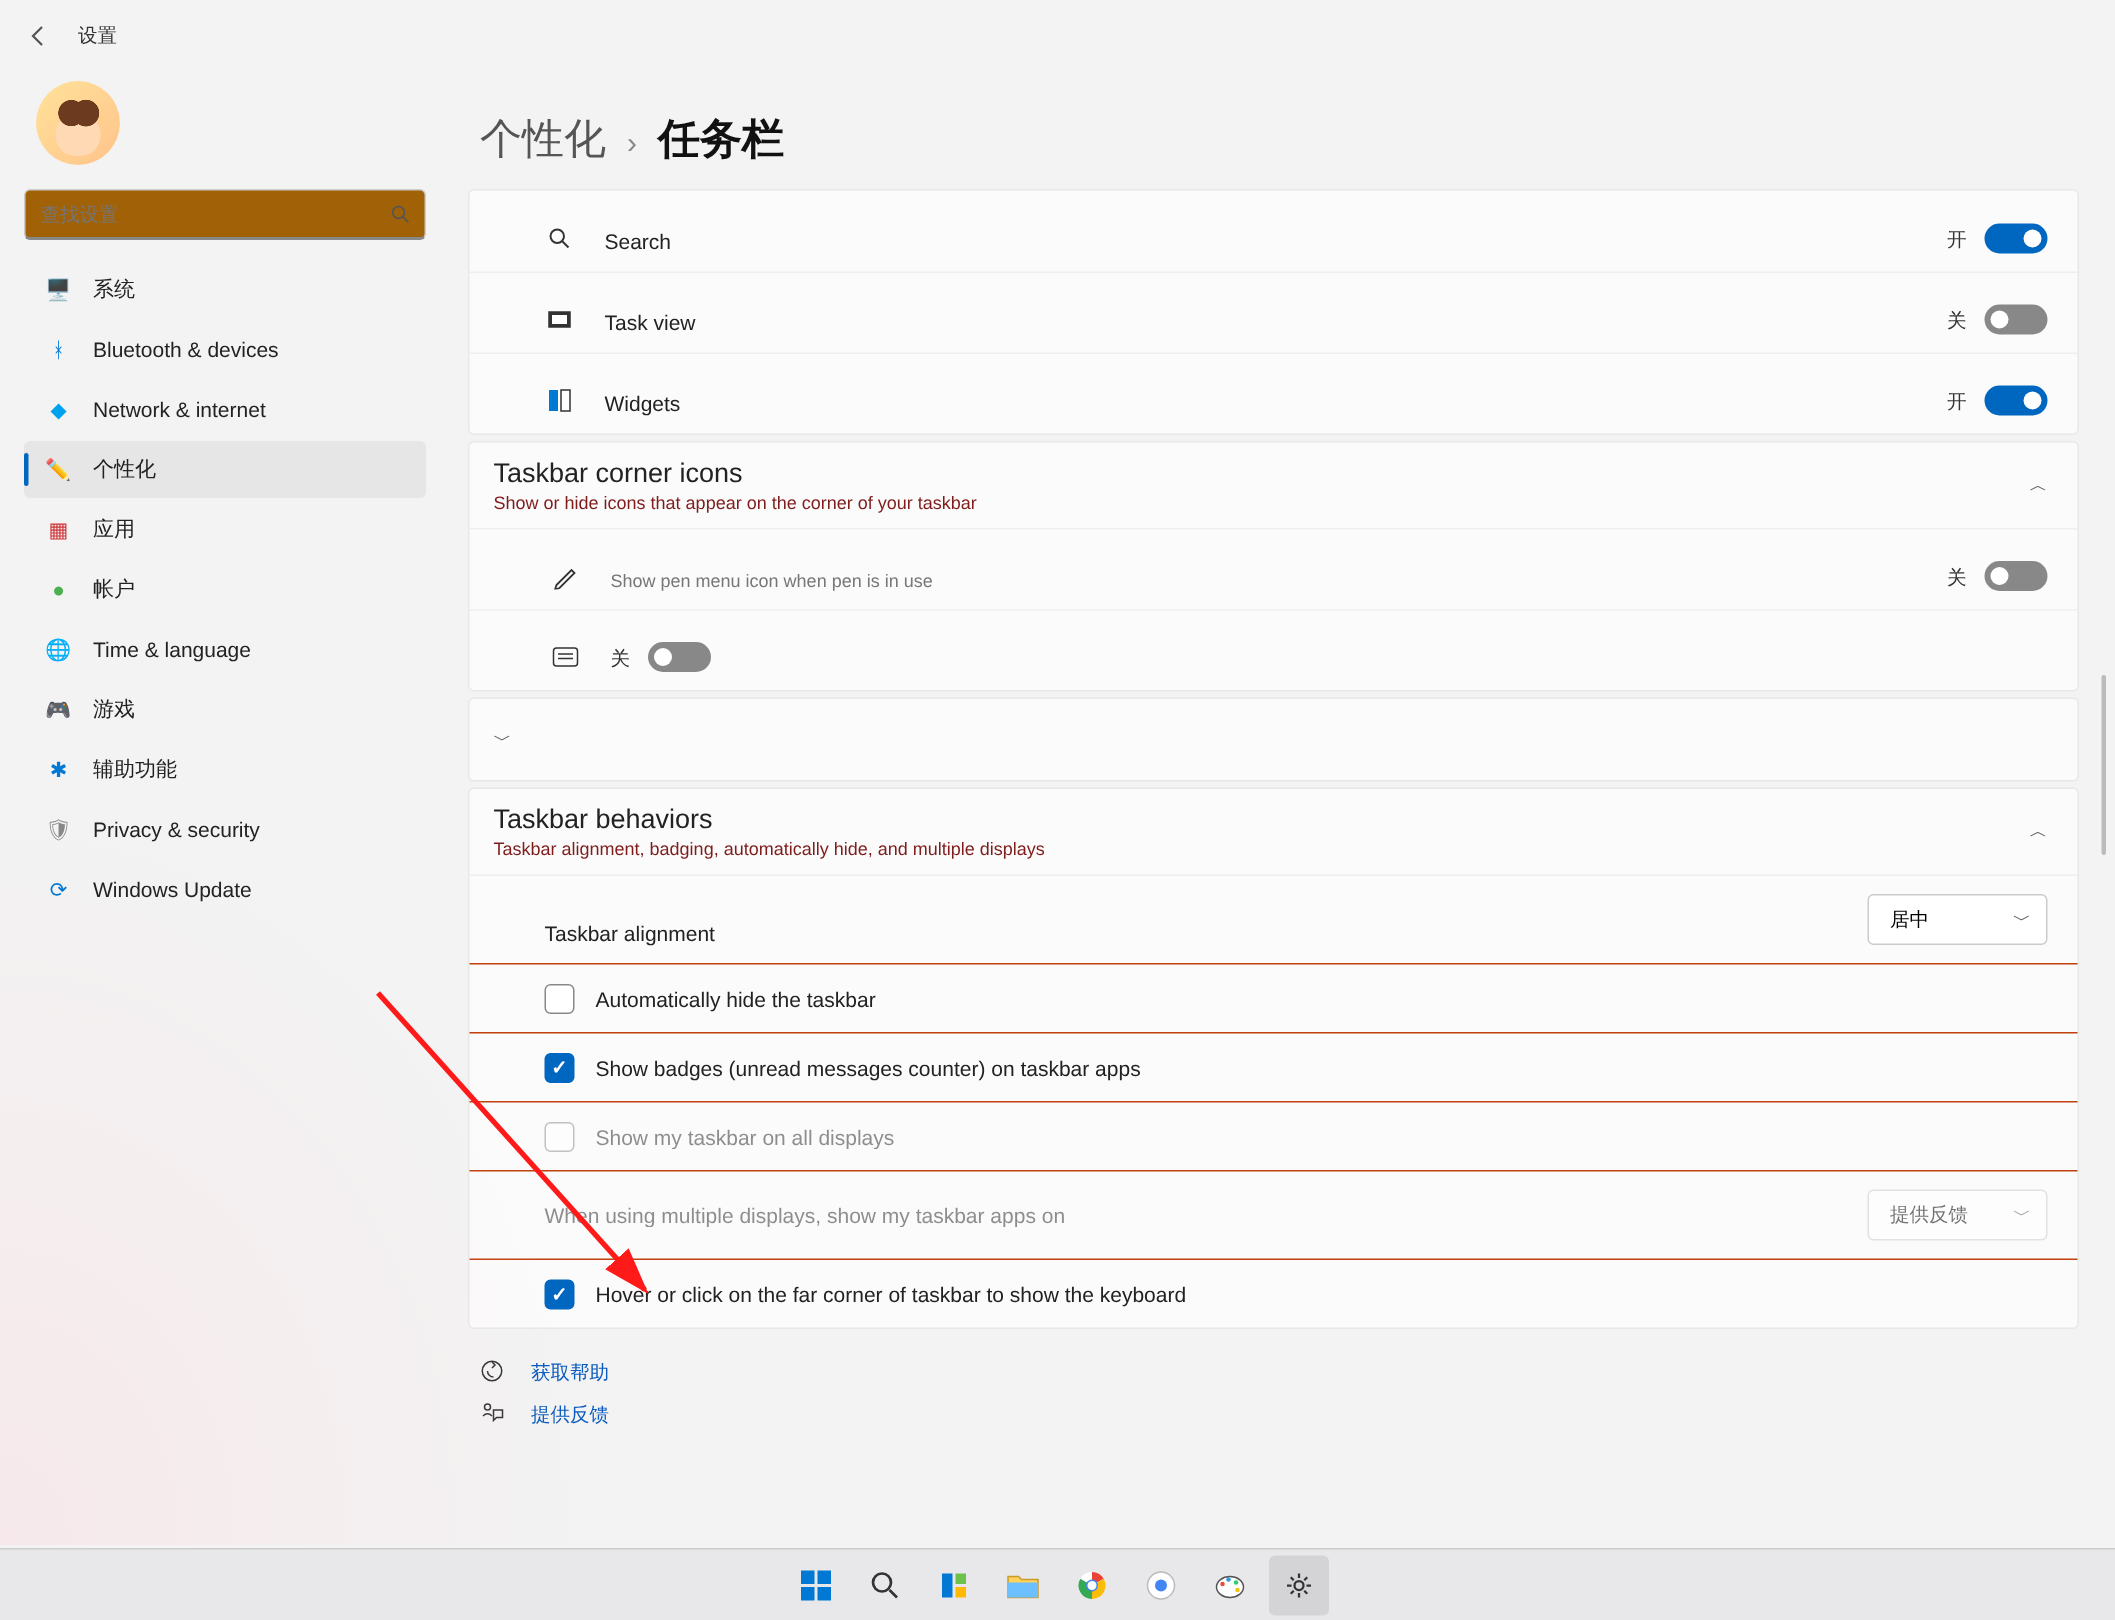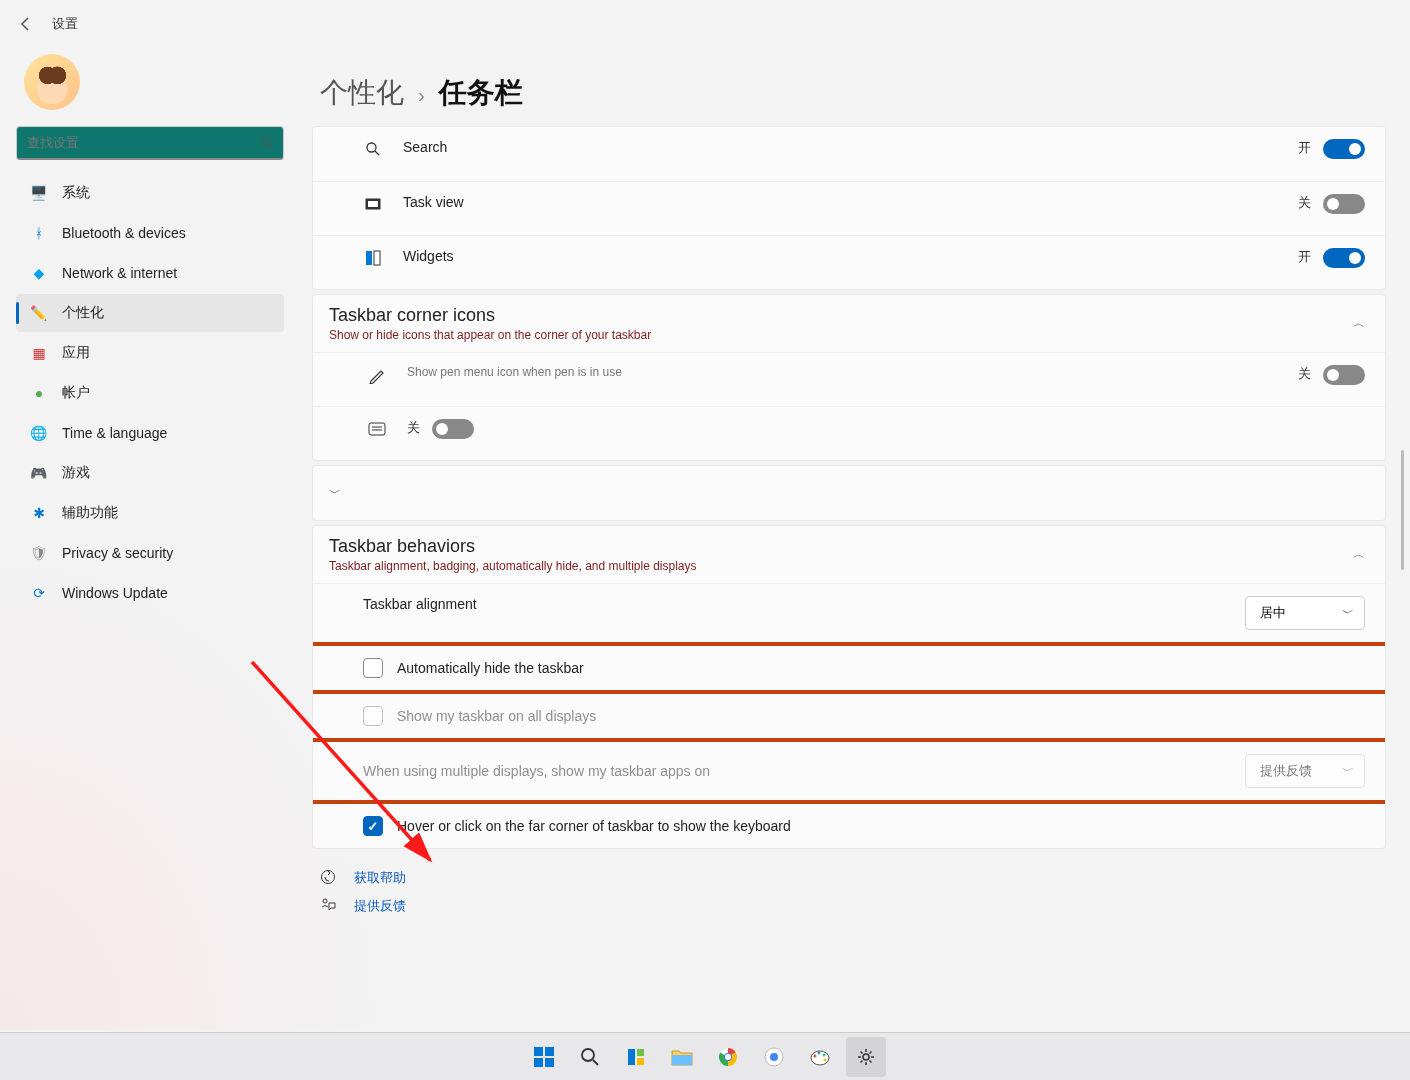--- a/index.html
+++ b/index.html
@@ -6,51 +6,51 @@
 body{background:#f3f3f3;width:1410px;height:1080px;overflow:hidden;position:relative}
 .bg-tint{position:absolute;left:0;bottom:50px;width:400px;height:500px;background:radial-gradient(ellipse at 0% 100%,rgba(255,200,210,.25),transparent 70%);pointer-events:none}
 .header{display:flex;align-items:center;height:48px;padding:0 16px;gap:16px}
 .back-btn{width:20px;height:20px;display:flex;align-items:center;justify-content:center;color:#555;cursor:pointer}
 .app-title{font-size:13px;color:#333}
 .layout{display:flex;height:calc(100% - 48px - 48px)}
 .sidebar{width:300px;padding:0 16px 16px;display:flex;flex-direction:column;gap:8px;position:relative}
 .avatar{width:56px;height:56px;border-radius:50%;background:linear-gradient(135deg,#ffe29a,#ffc38a);margin:6px 0 8px 8px;position:relative;overflow:hidden}
 .avatar::before{content:"";position:absolute;inset:6px;border-radius:50%;background:radial-gradient(circle at 40% 35%,#6b3a1f 22%,transparent 23%),radial-gradient(circle at 62% 35%,#6b3a1f 22%,transparent 23%),radial-gradient(circle at 50% 68%,#ffd9b3 40%,transparent 41%)}
 .search{position:relative}
-.search input{width:100%;height:34px;border:1px solid #ccc;border-bottom:2px solid #888;border-radius:4px;background:#0f766e;padding:0 34px 0 10px;font-size:13px;outline:none}
+.search input{width:100%;height:34px;border:1px solid #ccc;border-bottom:2px solid #888;border-radius:4px;background:#a16207;padding:0 34px 0 10px;font-size:13px;outline:none}
 .search .sicon{position:absolute;right:10px;top:50%;transform:translateY(-50%);color:#555;font-size:13px}
 .nav{display:flex;flex-direction:column;gap:2px;margin-top:6px}
 .nav-item{display:flex;align-items:center;gap:14px;height:38px;padding:0 14px;border-radius:4px;cursor:pointer;font-size:14px;color:#222}
 .nav-item.active{background:#e6e6e6;position:relative}
 .nav-item.active::before{content:"";position:absolute;left:0;top:8px;bottom:8px;width:3px;background:#0067c0;border-radius:2px}
 .nav-ico{width:18px;height:18px;display:flex;align-items:center;justify-content:center;font-size:14px}
 .main{flex:1;padding:0 24px 12px 12px;overflow:hidden}
 .breadcrumb{display:flex;align-items:baseline;gap:14px;margin:26px 0 14px 8px}
 .bc-parent{font-size:28px;color:#555}
 .bc-sep{font-size:20px;color:#888}
 .bc-current{font-size:28px;font-weight:600;color:#111}
 .panel{background:#fbfbfb;border:1px solid #e8e8e8;border-radius:4px;margin-bottom:4px}
-.row{display:flex;align-items:flex-start;padding:12px 20px 12px 50px;min-height:54px;border-top:1px solid #eee}
+.row{display:flex;align-items:flex-end;padding:12px 20px 12px 50px;min-height:54px;border-top:1px solid #eee}
 .row:first-child{border-top:none}
 .row .lead-ico{width:20px;height:20px;margin-right:20px;display:flex;align-items:center;justify-content:center;color:#444;flex-shrink:0}
 .row .txt{flex:1}
 .row .ttl{font-size:14px;color:#222}
 .row .sub{font-size:12px;color:#777;margin-top:0}
 .grp-head{display:flex;align-items:center;padding:10px 20px 10px 16px;min-height:54px;cursor:pointer}
 .grp-head .txt{flex:1}
 .grp-head .ttl{font-size:18px;color:#222}
 .grp-head .sub{font-size:12px;color:#7f1d1d;margin-top:2px}
 .chev{color:#555;font-size:12px}
 .state-label{font-size:13px;color:#333;margin-right:12px}
 .toggle{width:42px;height:20px;border-radius:10px;background:#888;position:relative;cursor:pointer}
 .toggle::after{content:"";position:absolute;width:12px;height:12px;border-radius:50%;background:#fff;top:4px;left:4px;transition:.15s}
 .toggle.on{background:#0067c0}
 .toggle.on::after{left:26px}
 .sub-row{padding-left:54px}
-.check-row{display:flex;align-items:center;padding:12px 20px 12px 50px;min-height:46px;border-top:4px solid #c2410c;gap:14px}
+.check-row{display:flex;align-items:center;padding:12px 20px 12px 50px;min-height:46px;border-top:1px solid #c2410c;gap:14px}
 .chk{width:20px;height:20px;border-radius:4px;border:1px solid #888;background:#fff;display:flex;align-items:center;justify-content:center;cursor:pointer;flex-shrink:0}
 .chk.checked{background:#0067c0;border-color:#0067c0;color:#fff}
 .chk.checked::after{content:"✓";font-size:13px;font-weight:bold}
 .chk-label{font-size:14px;color:#222}
 .disabled .chk-label,.disabled .chk{opacity:.5}
 .select{height:34px;min-width:120px;border:1px solid #ccc;border-radius:4px;background:#fff;display:flex;align-items:center;justify-content:space-between;padding:0 10px 0 14px;font-size:13px;gap:20px;cursor:pointer}
 .select.dis{opacity:.55}
 .links{margin:20px 0 0 8px;display:flex;flex-direction:column;gap:10px}
 .link-row{display:flex;align-items:center;gap:16px;font-size:13px;color:#095bbf}
 .link-ico{width:18px;height:18px;color:#333}
@@ -238,20 +238,24 @@
           </div>
         <div class="select">
           <span>居中</span>
           <span class="chev">﹀</span>
         </div>
       </div>
       <div class="check-row">
         <div class="chk"></div>
         <span class="chk-label">Automatically hide the taskbar</span>
       </div>
+      <div class="check-row">
+        <div class="chk checked"></div>
+        <span class="chk-label">Show badges (unread messages counter) on taskbar apps</span>
+      </div>
       <div class="check-row disabled">
         <div class="chk"></div>
         <span class="chk-label">Show my taskbar on all displays</span>
       </div>
       <div class="check-row disabled" style="justify-content:space-between">
         <span class="chk-label" style="margin-left:0">When using multiple displays, show my taskbar apps on</span>
         <div class="select dis">
           <span>提供反馈</span>
           <span class="chev">﹀</span>
         </div>

